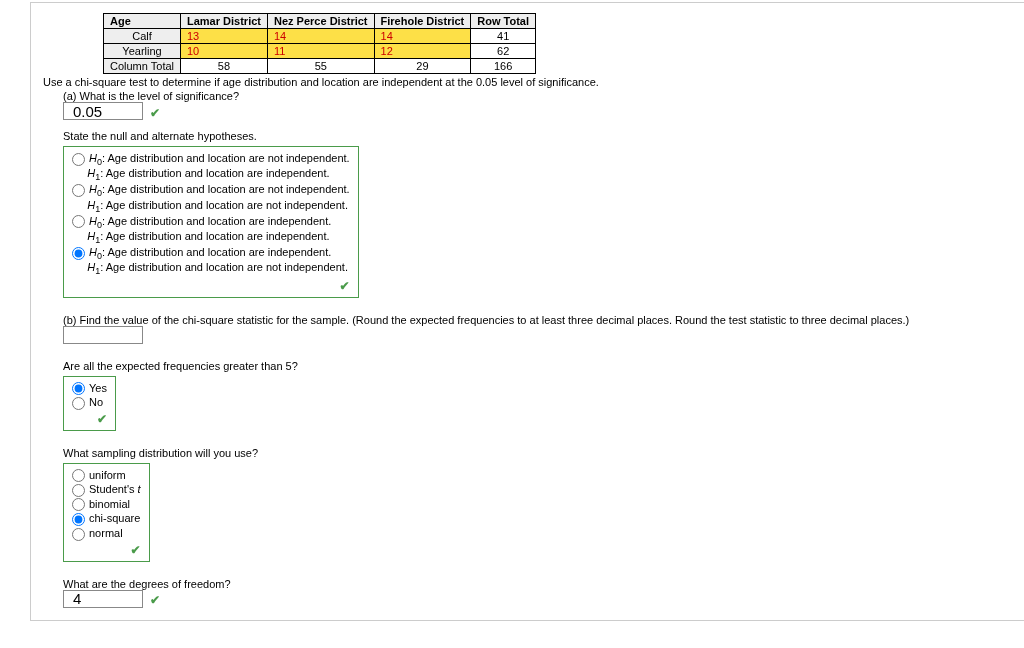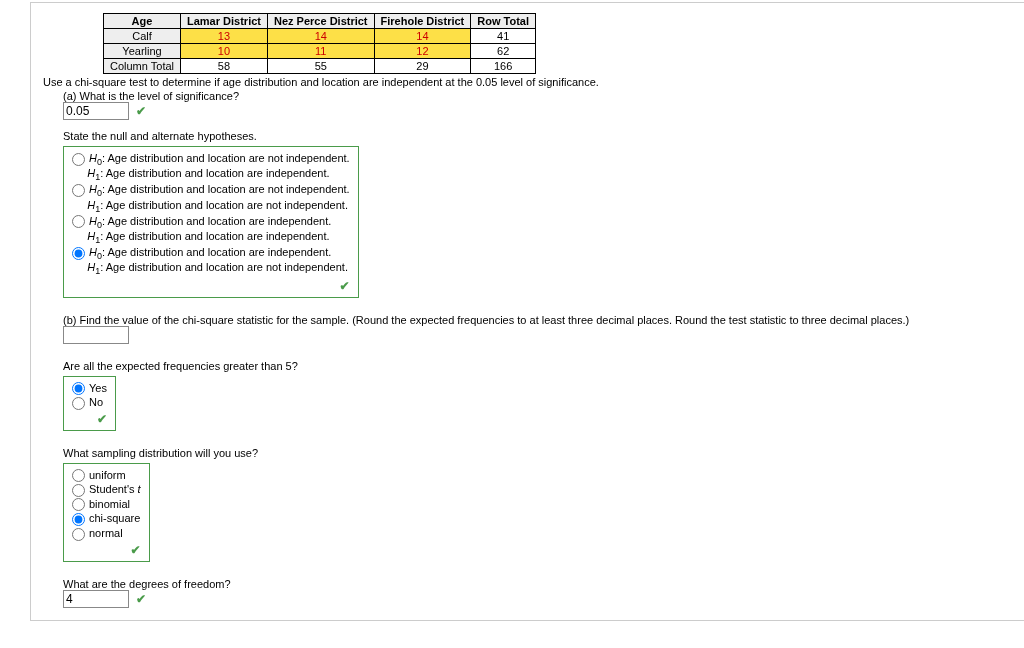--- a/index.html
+++ b/index.html
@@ -19,21 +19,21 @@
   .intro {
     margin-bottom: 4px;
   }
   table.data {
     border-collapse: collapse;
     margin: 2px 0 2px 60px;
   }
   table.data th, table.data td {
     border: 1px solid #000;
     padding: 0 6px;
-    text-align: center;
+    text-align: left;
     font-size: 11px;
     height: 14px;
     line-height: 14px;
   }
   table.data th {
     background: #eee;
     font-weight: bold;
   }
   table.data td.rowhead {
     background: #eee;
@@ -52,23 +52,23 @@
   }
   .instr {
     margin-top: 2px;
   }
   .sub {
     margin-left: 20px;
     margin-top: 2px;
   }
   input.txt {
     width: 60px;
-    font-size: 12px;
+    font-size: 15px;
     border: 1px solid #888;
-    padding: 1px 2px;
+    padding: 1px 9px;
     height: 14px;
   }
   .check {
     color: #4a9b4a;
     font-weight: bold;
     font-size: 12px;
     margin-left: 4px;
   }
   .optbox {
     border: 1px solid #4a9b4a;

